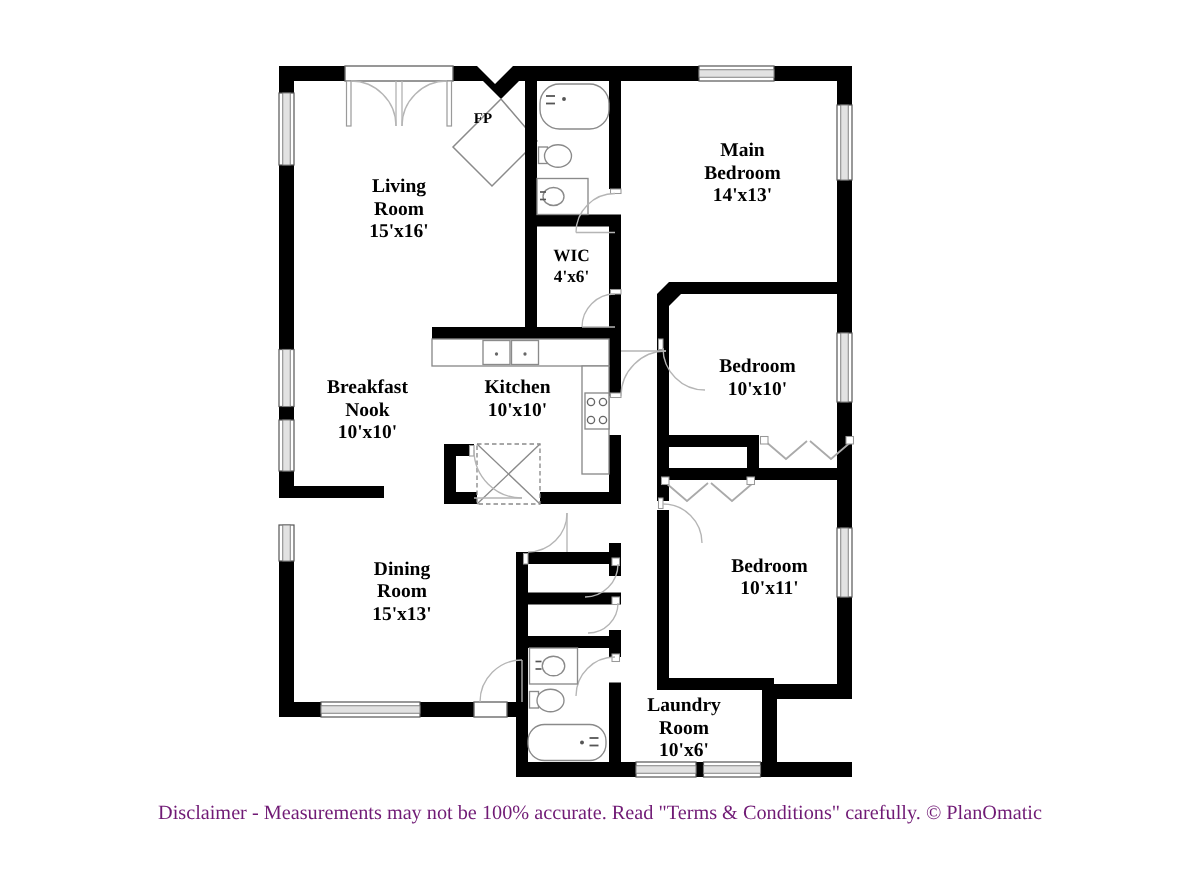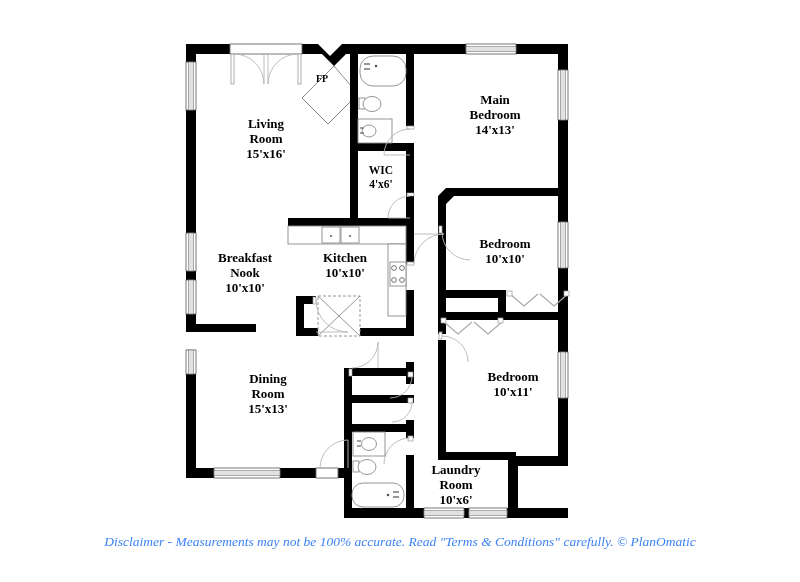--- a/index.html
+++ b/index.html
@@ -40,22 +40,21 @@
     font-size: 10px;
   }
   .disclaimer {
     position: absolute;
     left: 0;
     top: 534px;
     width: 800px;
     text-align: center;
     font-family: "Liberation Serif", serif;
     font-size: 13.5px;
-    color: #3b82f6;
-    font-style: italic;
+    color: #701a75;
   }
 </style>
 </head>
 <body>
 
 <div id="plan-wrap">
   <svg id="floorplan" viewBox="0 0 800 582">
 
     <rect x="0" y="0" width="800" height="582" fill="#ffffff"></rect>
 

